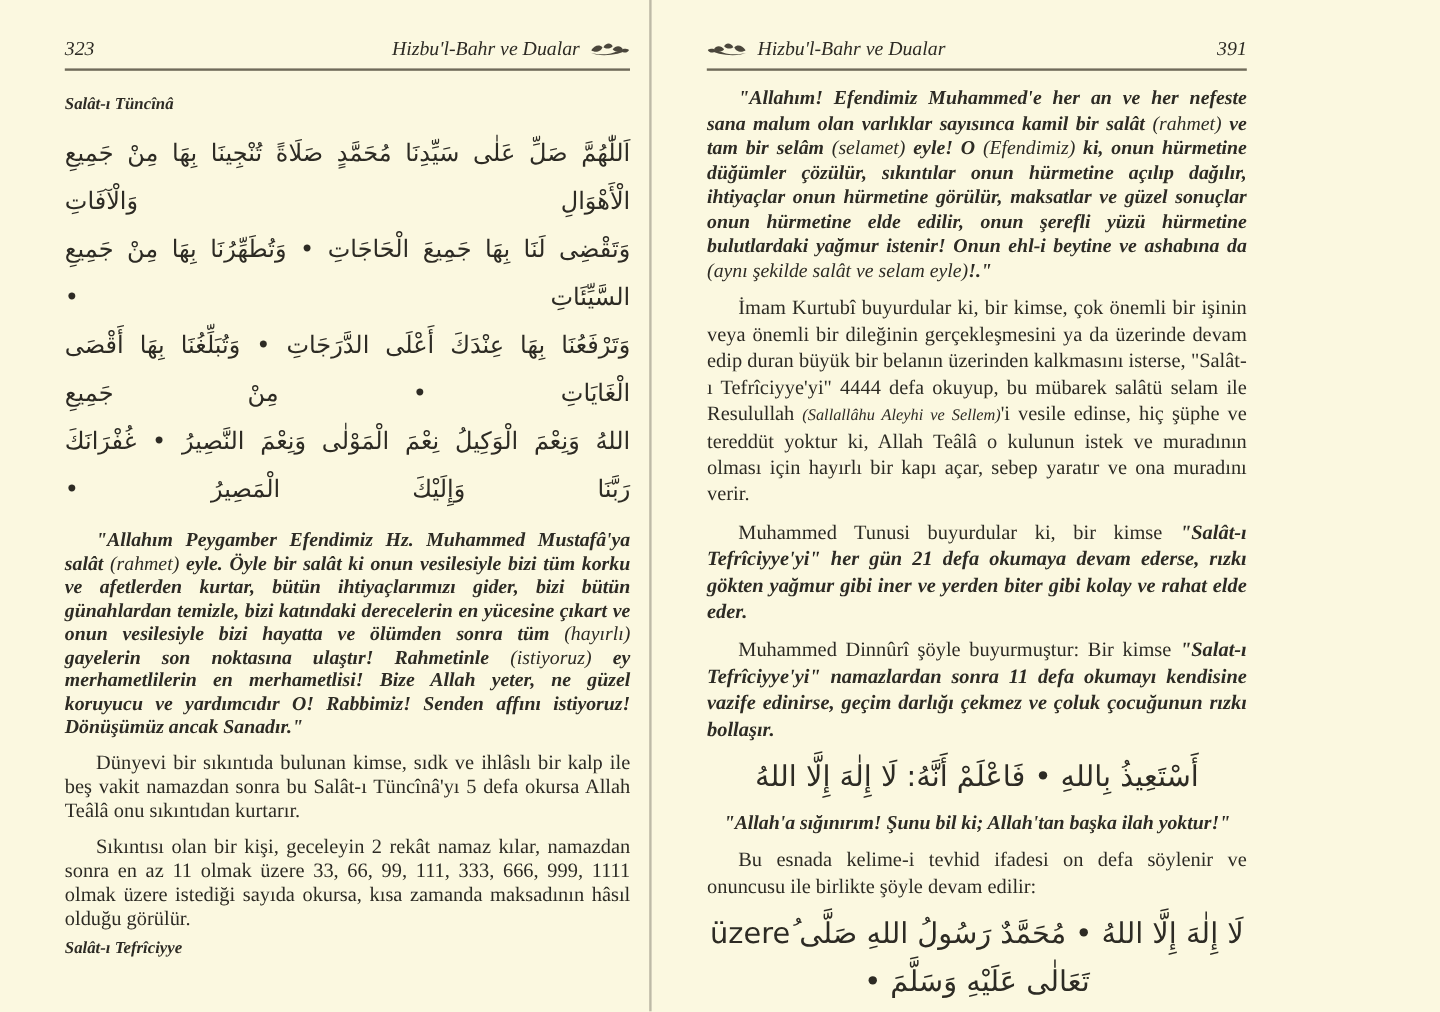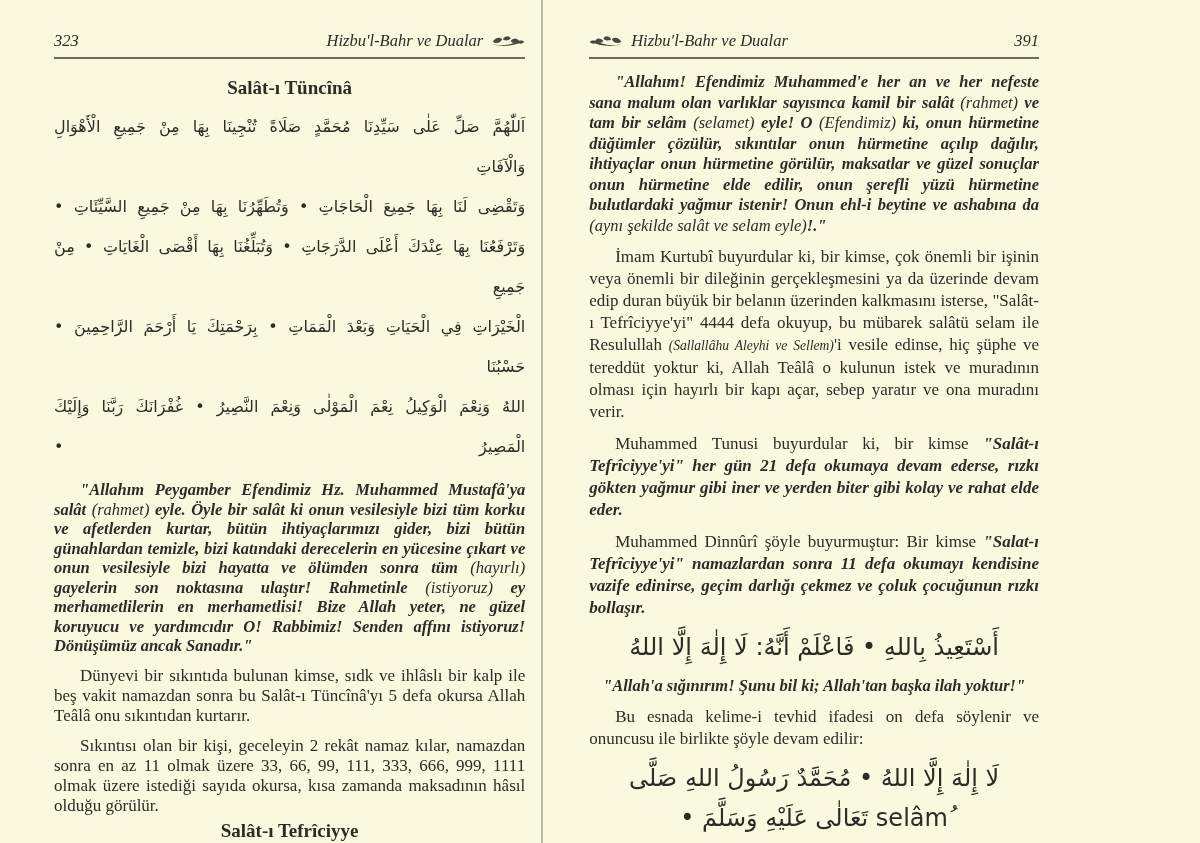--- a/index.html
+++ b/index.html
@@ -18,29 +18,29 @@
   .page-header{
     display:flex;justify-content:space-between;align-items:flex-end;
     font-style:italic;font-size:16.5px;line-height:22px;
     border-bottom:2px solid #6f6b5a;padding-bottom:5px;
   }
   .header-group{display:flex;align-items:center;gap:8px;justify-content:flex-end;}
   .ornament{display:inline-block;line-height:0;}
   .ornament.mirrored svg{transform:scaleX(-1);}
 
   .section-title{
-    font-size:19px;font-weight:700;text-align:center;
-    margin:16px 0 6px 0;line-height:26px;
+    font-size:14px;font-weight:700;text-align:left;
+    margin:16px 0 6px 0;line-height:26px;font-style:italic;
   }
   .section-title.tight{margin:2px 0 4px 0;}
 
   .arabic-block{
     direction:rtl;
     font-family:"DejaVu Sans", sans-serif;
-    font-size:16px;
+    font-size:20px;
     margin-top:6px;
   }
   .ar-line{
     line-height:40px;
     text-align:justify;text-align-last:justify;
     word-spacing:3px;
   }
   .ar-single{
     direction:rtl;font-family:"DejaVu Sans", sans-serif;
     font-size:24px;line-height:40px;text-align:center;margin:8px 0 2px 0;
@@ -93,21 +93,20 @@
         </span>
       </span>
     </div>
 
     <h2 class="section-title">Salât-ı Tüncînâ</h2>
 
     <div class="arabic-block" dir="rtl">
       <div class="ar-line">اَللّٰهُمَّ صَلِّ عَلٰى سَيِّدِنَا مُحَمَّدٍ صَلَاةً تُنْجِينَا بِهَا مِنْ جَمِيعِ الْأَهْوَالِ وَالْآفَاتِ</div>
       <div class="ar-line">وَتَقْضِى لَنَا بِهَا جَمِيعَ الْحَاجَاتِ • وَتُطَهِّرُنَا بِهَا مِنْ جَمِيعِ السَّيِّئَاتِ •</div>
       <div class="ar-line">وَتَرْفَعُنَا بِهَا عِنْدَكَ أَعْلَى الدَّرَجَاتِ • وَتُبَلِّغُنَا بِهَا أَقْصَى الْغَايَاتِ • مِنْ جَمِيعِ</div>
-      <div class="ar-line">الْخَيْرَاتِ فِي الْحَيَاتِ وَبَعْدَ الْمَمَاتِ • بِرَحْمَتِكَ يَا أَرْحَمَ الرَّاحِمِينَ • حَسْبُنَا</div>
       <div class="ar-line">اللهُ وَنِعْمَ الْوَكِيلُ نِعْمَ الْمَوْلٰى وَنِعْمَ النَّصِيرُ • غُفْرَانَكَ رَبَّنَا وَإِلَيْكَ الْمَصِيرُ •</div>
     </div>
 
     <p class="trans"><span class="seg-bi">"Allahım Peygamber Efendimiz Hz. Muhammed Mustafâ'ya salât </span><span class="seg-i">(rahmet) </span><span class="seg-bi">eyle. Öyle bir salât ki onun vesilesiyle bizi tüm korku ve afetlerden kurtar, bütün ihtiyaçlarımızı gider, bizi bütün günahlardan temizle, bizi katındaki derecelerin en yücesine çıkart ve onun vesilesiyle bizi hayatta ve ölümden sonra tüm </span><span class="seg-i">(hayırlı) </span><span class="seg-bi">gayelerin son noktasına ulaştır! Rahmetinle </span><span class="seg-i">(istiyoruz) </span><span class="seg-bi">ey merhametlilerin en merhametlisi! Bize Allah yeter, ne güzel koruyucu ve yardımcıdır O! Rabbimiz! Senden affını istiyoruz! Dönüşümüz ancak Sanadır."</span></p>
 
     <p class="body-para">Dünyevi bir sıkıntıda bulunan kimse, sıdk ve ihlâslı bir kalp ile beş vakit namazdan sonra bu Salât-ı Tüncînâ'yı 5 defa okursa Allah Teâlâ onu sıkıntıdan kurtarır.</p>
     <p class="body-para">Sıkıntısı olan bir kişi, geceleyin 2 rekât namaz kılar, namazdan sonra en az 11 olmak üzere 33, 66, 99, 111, 333, 666, 999, 1111 olmak üzere istediği sayıda okursa, kısa zamanda maksadının hâsıl olduğu görülür.</p>
 
     <h2 class="section-title tight">Salât-ı Tefrîciyye</h2>
 
@@ -138,18 +137,18 @@
     <p class="body-para"><span class="seg-r">Muhammed Tunusi buyurdular ki, bir kimse </span><span class="seg-bi">"Salât-ı Tefrîciyye'yi" her gün 21 defa okumaya devam ederse, rızkı gökten yağmur gibi iner ve yerden biter gibi kolay ve rahat elde eder.</span></p>
     <p class="body-para"><span class="seg-r">Muhammed Dinnûrî şöyle buyurmuştur: Bir kimse </span><span class="seg-bi">"Salat-ı Tefrîciyye'yi" namazlardan sonra 11 defa okumayı kendisine vazife edinirse, geçim darlığı çekmez ve çoluk çocuğunun rızkı bollaşır.</span></p>
 
 
     <div class="ar-single">أَسْتَعِيذُ بِاللهِ • فَاعْلَمْ أَنَّهُ: لَا إِلٰهَ إِلَّا اللهُ</div>
 
     <p class="center-line">"Allah'a sığınırım! Şunu bil ki; Allah'tan başka ilah yoktur!"</p>
 
     <p class="body-para">Bu esnada kelime-i tevhid ifadesi on defa söylenir ve onuncusu ile birlikte şöyle devam edilir:</p>
 
-    <div class="ar-single">لَا إِلٰهَ إِلَّا اللهُ • مُحَمَّدٌ رَسُولُ اللهِ صَلَّى selâmُ تَعَالٰى عَلَيْهِ وَسَلَّمَ •</div>
+    <div class="ar-single">لَا إِلٰهَ إِلَّا اللهُ • مُحَمَّدٌ رَسُولُ اللهِ صَلَّى üzereُ تَعَالٰى عَلَيْهِ وَسَلَّمَ •</div>
 
     <p class="trans"><span class="seg-bi">"Allah'tan başka ilah yoktur, Muhammed </span><span class="seg-si">(Sallallâhu Aleyhi ve Sellem) </span><span class="seg-bi">Allah'ın resulüdür!"</span></p>
   </div>
 
 </div>
 
 </body></html>

